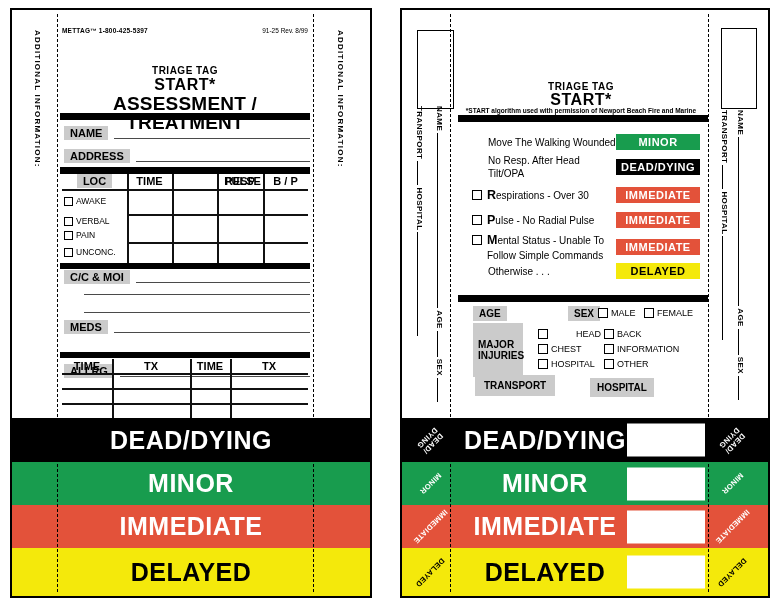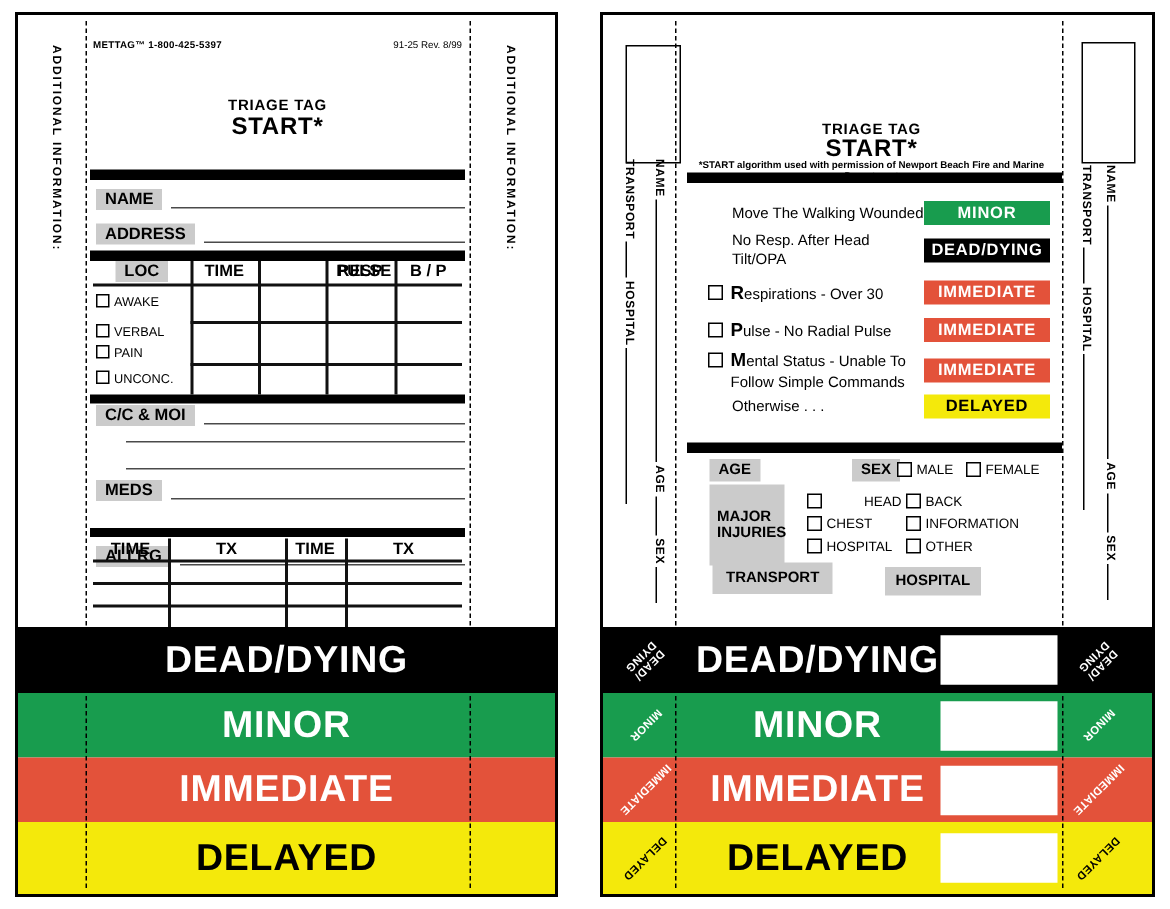--- a/index.html
+++ b/index.html
@@ -36,21 +36,21 @@
   .field-row { position:absolute; display:flex; align-items:flex-end; gap:6px; }
   .rule { flex:1; border-bottom:1.5px solid #4a4a4a; height:0; margin-bottom:1px; }
   .wline { position:absolute; border-bottom:1.5px solid #4a4a4a; height:0; }
 
   .grid { position:absolute; }
   .th { position:absolute; top:1px; text-align:center; font-size:11px; font-weight:bold; }
   .vdiv { position:absolute; top:0; bottom:0; width:1.5px; background:#111; }
   .hline { position:absolute; height:1.5px; background:#111; }
 
   .cb { width:8px; height:8px; border:1px solid #000; background:#fff; display:inline-block; flex:none; }
-  .cb-row { position:absolute; display:flex; gap:3px; font-size:8.5px; }
+  .cb-row { position:absolute; display:flex; align-items:center; gap:3px; font-size:8.5px; }
 
   .bars { position:absolute; left:0; right:0; top:408px; bottom:0; display:flex; flex-direction:column; z-index:1; }
   .bar { position:relative; display:flex; align-items:center; justify-content:center; }
   .bar-0 { height:44px; } .bar-1 { height:43px; } .bar-2 { height:43px; } .bar-3 { flex:1; }
   .bar-label { font-weight:bold; font-size:25px; letter-spacing:.5px; line-height:1; }
   .label-area { position:absolute; left:48px; width:190px; text-align:center; }
   .write-box { position:absolute; left:225px; top:50%; transform:translateY(-50%);
                width:78px; height:33px; background:#fff; }
   .stub-wrap { position:absolute; top:0; bottom:0; width:44px; display:flex;
                align-items:center; justify-content:center; }
@@ -95,20 +95,21 @@
     <div class="dash" style="left:301px;"></div>
 
     <div class="vtext" style="left:30px; top:20px;">ADDITIONAL INFORMATION:</div>
     <div class="vtext" style="left:333px; top:20px;">ADDITIONAL INFORMATION:</div>
 
     <div class="brand">METTAG™  1-800-425-5397</div>
     <div class="revision">91-25 Rev. 8/99</div>
 
     <div class="hdr kicker" style="top:56px;">TRIAGE TAG</div>
     <div class="hdr start-t" style="top:67px;">START*</div>
+    <div class="hdr big-t" style="top:84px;">ASSESSMENT / TREATMENT</div>
 
     <div class="thickbar" style="left:48px; top:103px; width:250px;"></div>
 
     <div class="field-row" style="left:52px; top:116px; width:246px;">
       <span class="gray-label f11">NAME</span>
       <span class="rule"></span>
     </div>
     <div class="field-row" style="left:52px; top:139px; width:246px;">
       <span class="gray-label f11">ADDRESS</span>
       <span class="rule"></span>

